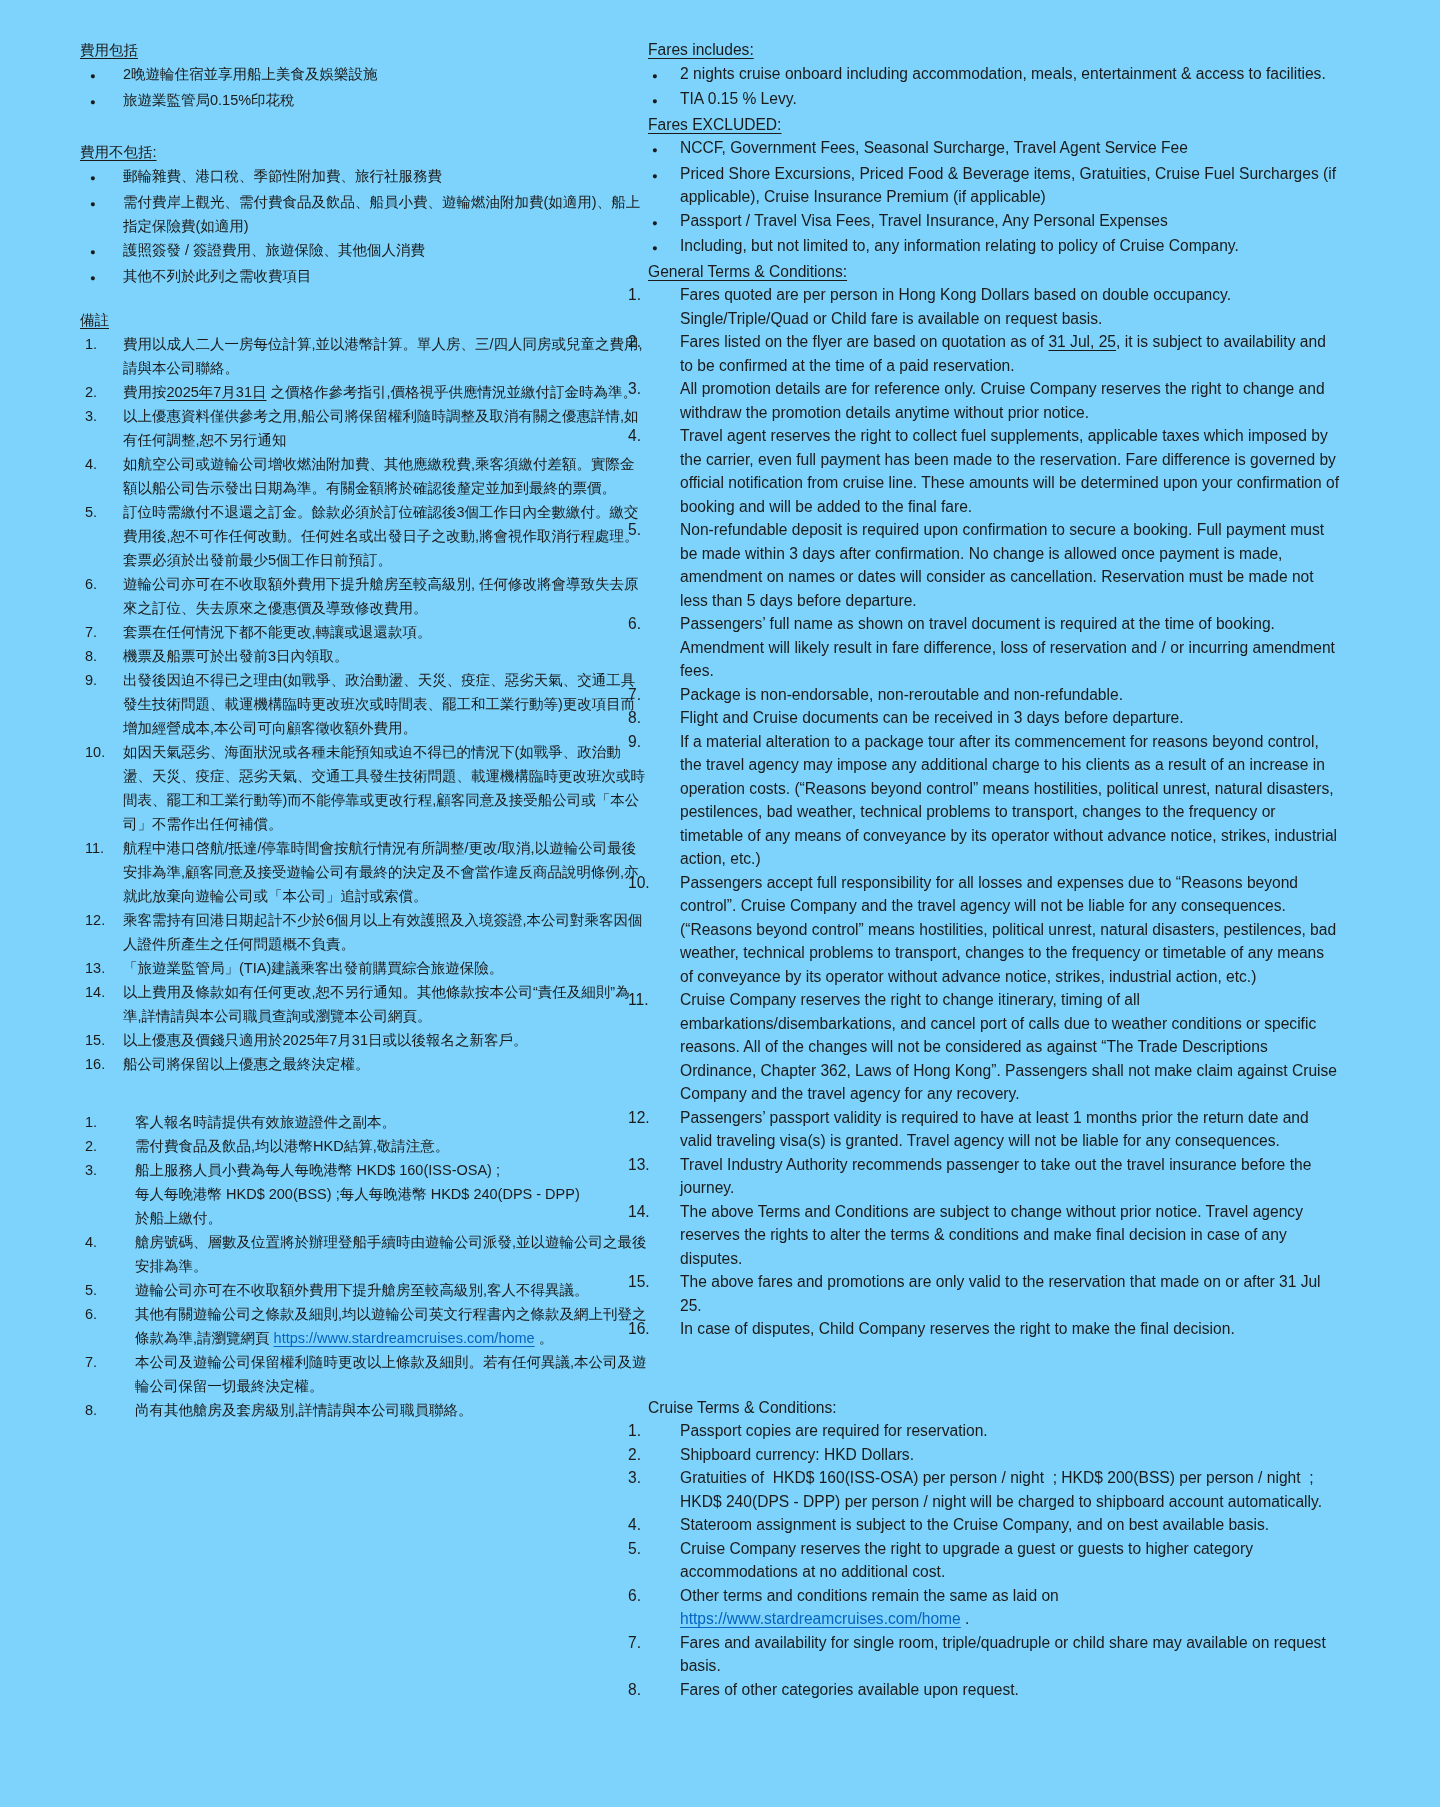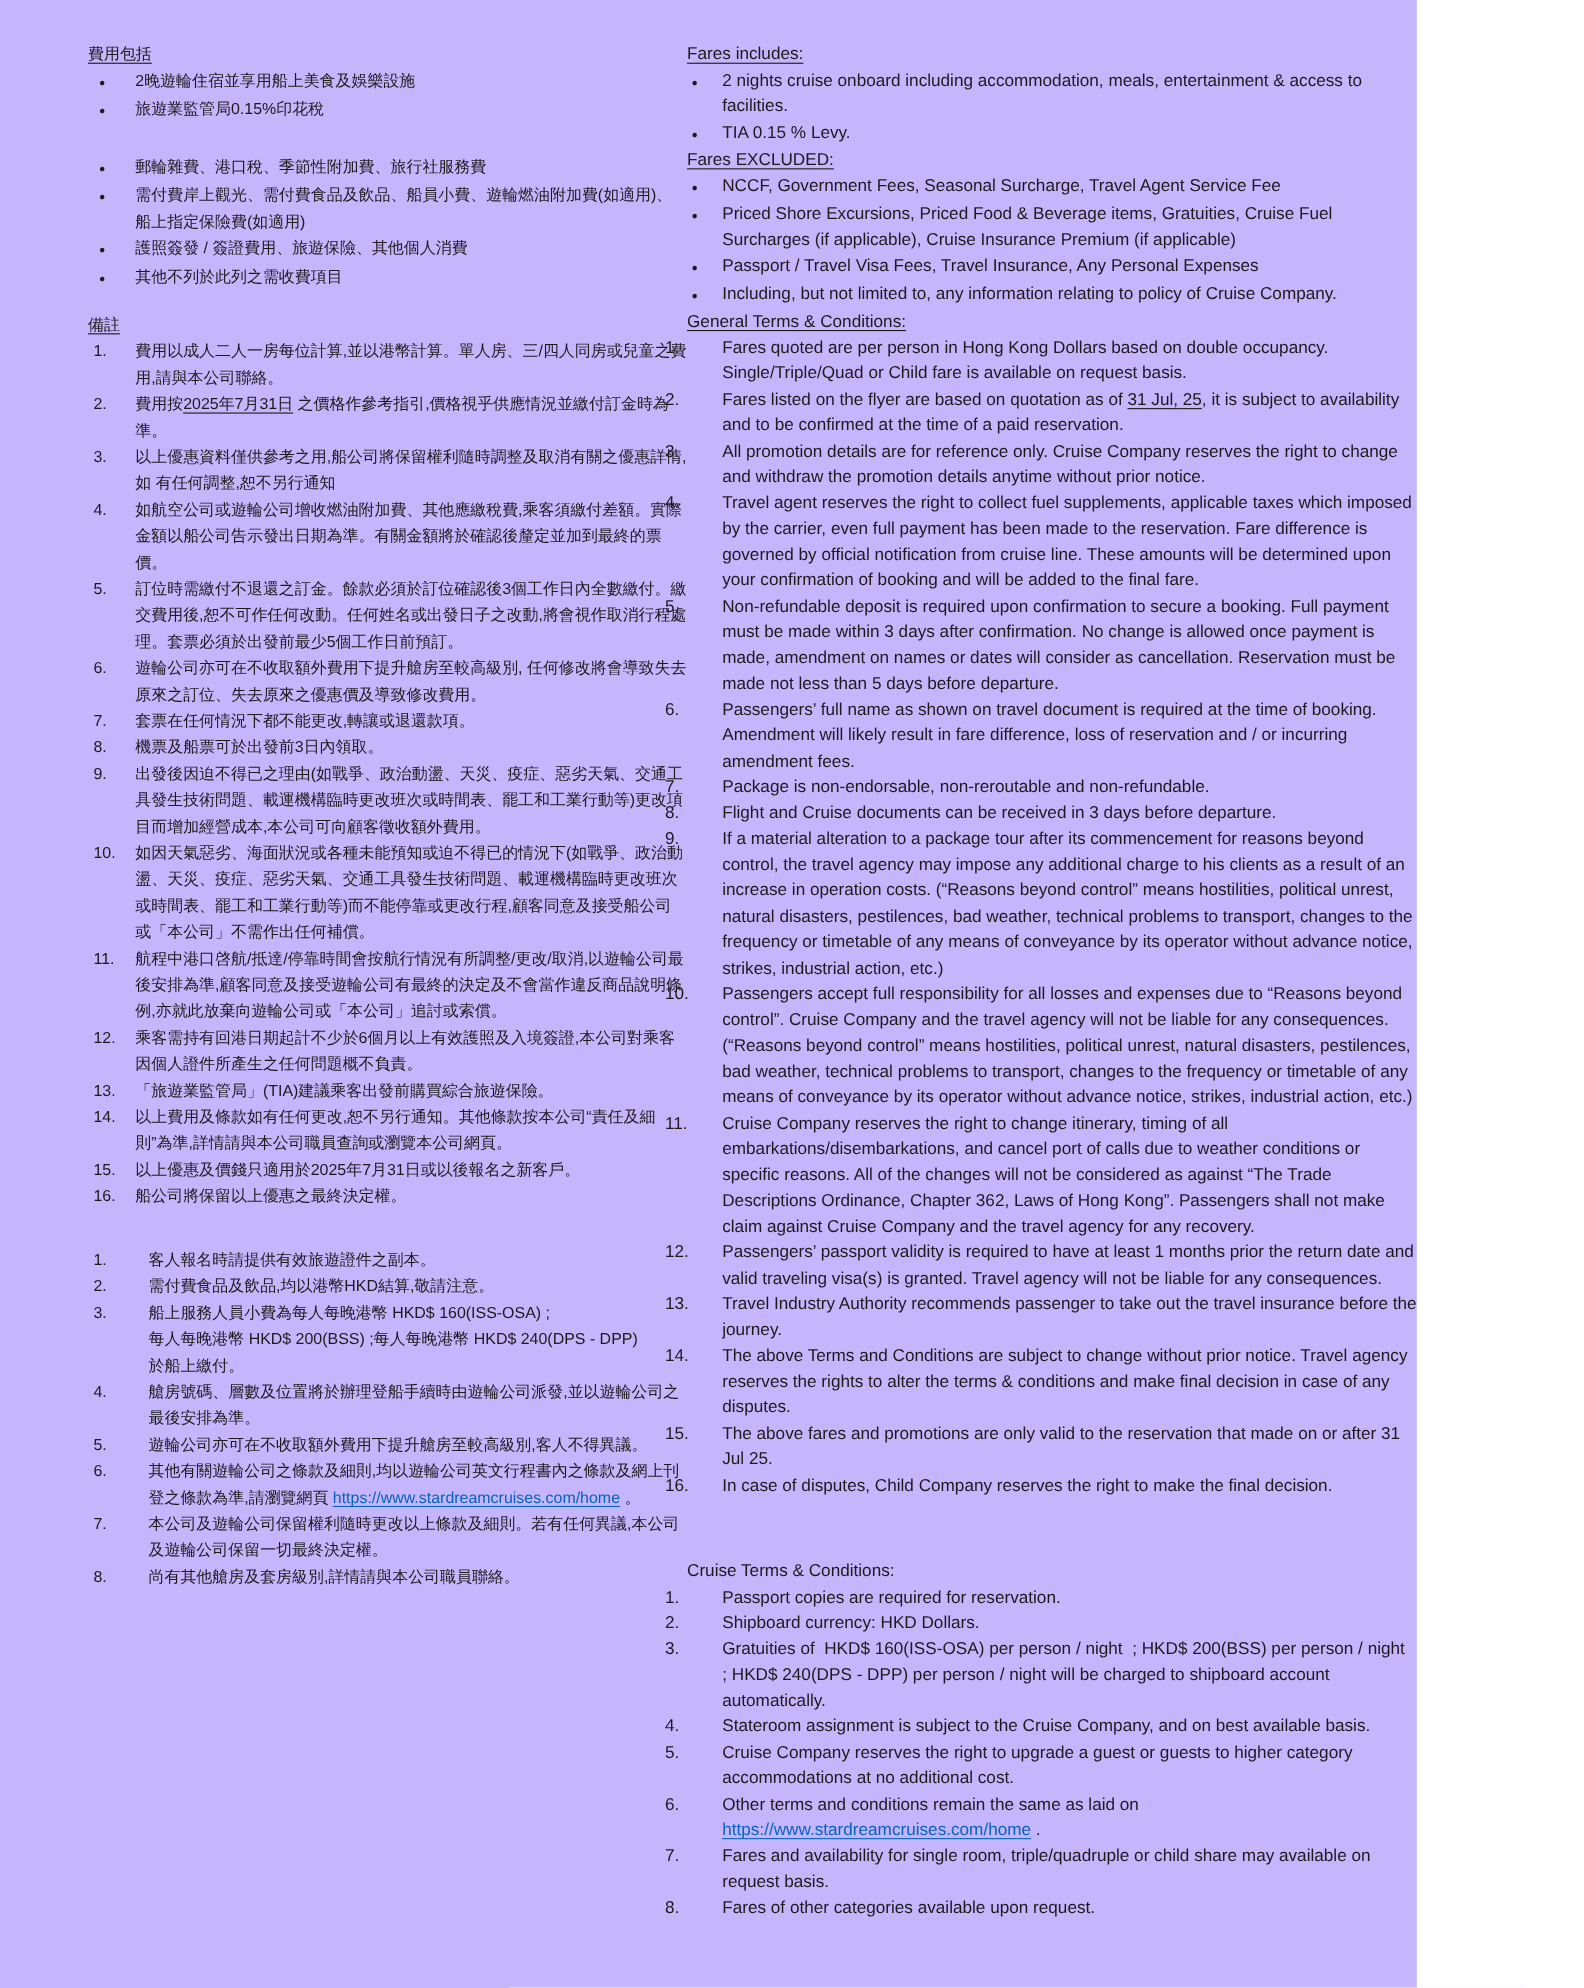--- a/index.html
+++ b/index.html
@@ -1,19 +1,19 @@
 <!DOCTYPE html>
 <html><head>
 <meta charset="utf-8">
 <style>
   html,body{margin:0;padding:0;background:#ffffff;}
   .page{
-    width:1288px;
+    width:1440px;
     min-height:1807px;
-    background:#c4b5fd;
+    background:#7dd3fc;
     color:#1b1b1b;
     font-family:"Liberation Sans","DejaVu Sans",sans-serif;
     box-sizing:border-box;
     overflow:hidden;
   }
   .columns{
     display:flex;
     align-items:flex-start;
     padding:38px 0 20px 80px;
     box-sizing:border-box;
@@ -56,20 +56,21 @@
               <span class="body"><span>2晚遊輪住宿並享用船上美食及娛樂設施</span></span>
             </div>
             <div class="li">
               <span class="mk bt">●</span>
               <span class="body"><span>旅遊業監管局0.15%印花稅</span></span>
             </div>
           </div>
       </div>
 
       <div class="sec mt26">
+        <div class="h hu">費用不包括:</div>
         <div data-list="left.fares_exclude.bullets">
             <div class="li">
               <span class="mk bt">●</span>
               <span class="body"><span>郵輪雜費、港口稅、季節性附加費、旅行社服務費</span></span>
             </div>
             <div class="li">
               <span class="mk bt">●</span>
               <span class="body"><span>需付費岸上觀光、需付費食品及飲品、船員小費、遊輪燃油附加費(如適用)、船上指定保險費(如適用)</span></span>
             </div>
             <div class="li">

